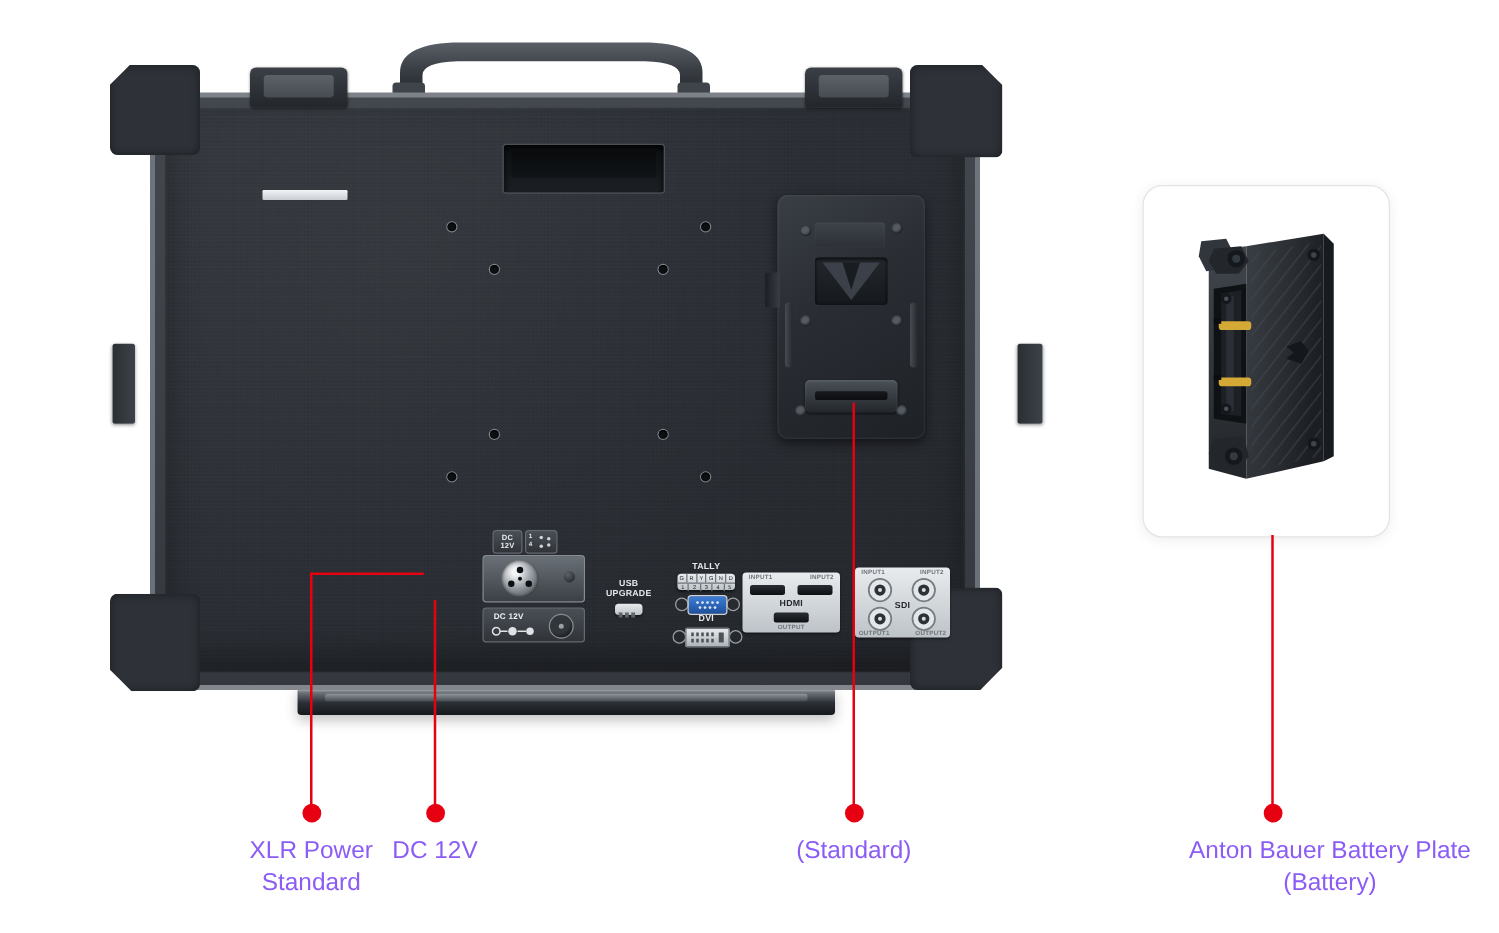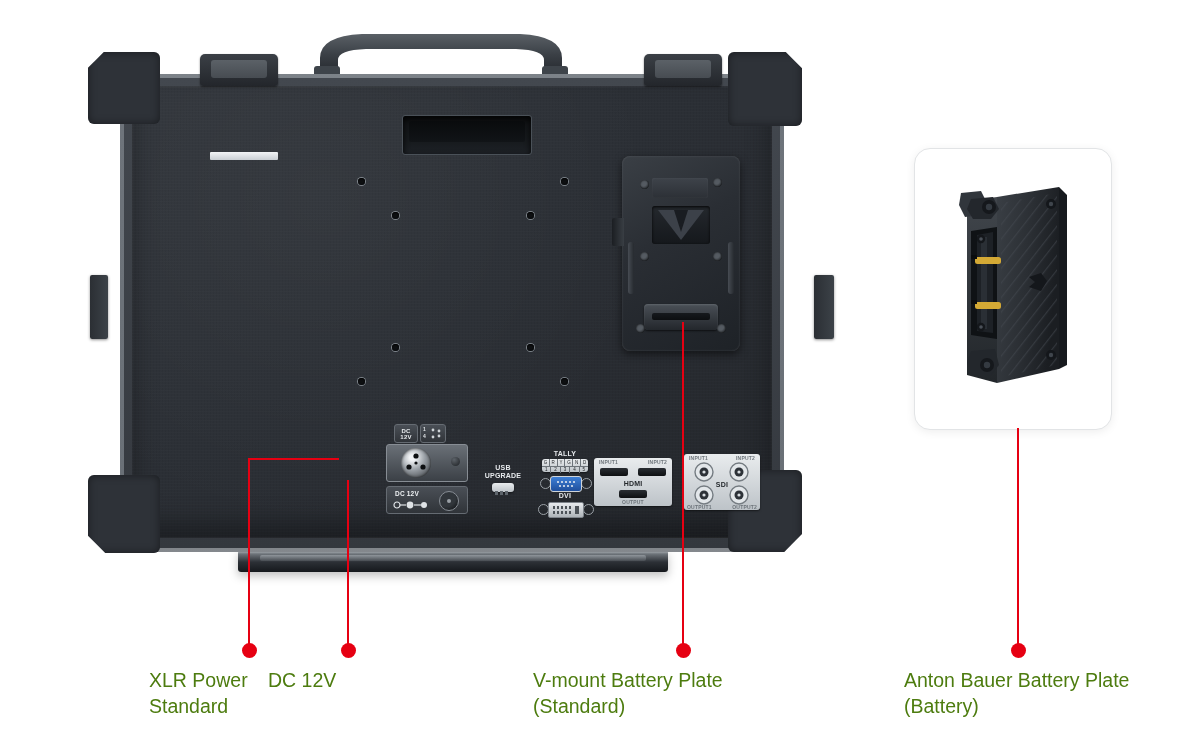--- a/index.html
+++ b/index.html
@@ -127,22 +127,22 @@
   
   .card{position:absolute;left:914px;top:148px;width:196px;height:280px;
     background:#ffffff;border:1px solid #e2e4e6;border-radius:16px;
     box-shadow:0 2px 10px rgba(0,0,0,.07);}
   .ab{position:absolute;left:26px;top:20px;width:150px;height:240px;}
 
   
   .cl-line{position:absolute;background:#e60012;z-index:20;}
   .cl-dot{position:absolute;width:15px;height:15px;border-radius:50%;
     background:#e60012;z-index:21;}
-  .cl-label{position:absolute;z-index:22;
-    font-size:19.5px;line-height:26px;color:#4d7c0f;white-space:nowrap;}
+  .cl-label{position:absolute;z-index:22;text-align:center;
+    font-size:19.5px;line-height:26px;color:#8b5cf6;white-space:nowrap;}
 </style>
 </head>
 <body>
 
 <div class="stage">
 
   <div class="monitor">
 
     <div class="handle">
       <svg width="270" height="48" viewBox="0 0 270 48">
@@ -452,21 +452,20 @@
   <div class="cl-label" style="left:149px;top:667px;width:200px;">
     <div>XLR Power</div>
     <div>Standard</div>
   </div>
 
   <div class="cl-label" style="left:268px;top:667px;width:160px;">
     <div>DC 12V</div>
   </div>
 
   <div class="cl-label" style="left:533px;top:667px;width:300px;">
-    <div>V-mount Battery Plate</div>
     <div>(Standard)</div>
   </div>
 
   <div class="cl-label" style="left:904px;top:667px;width:320px;">
     <div>Anton Bauer Battery Plate</div>
     <div>(Battery)</div>
   </div>
 
 </div>
 

